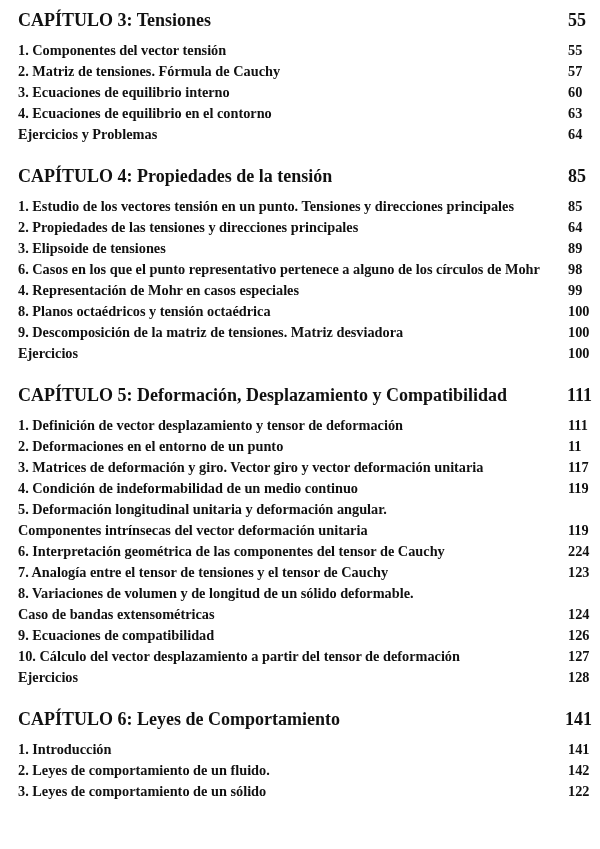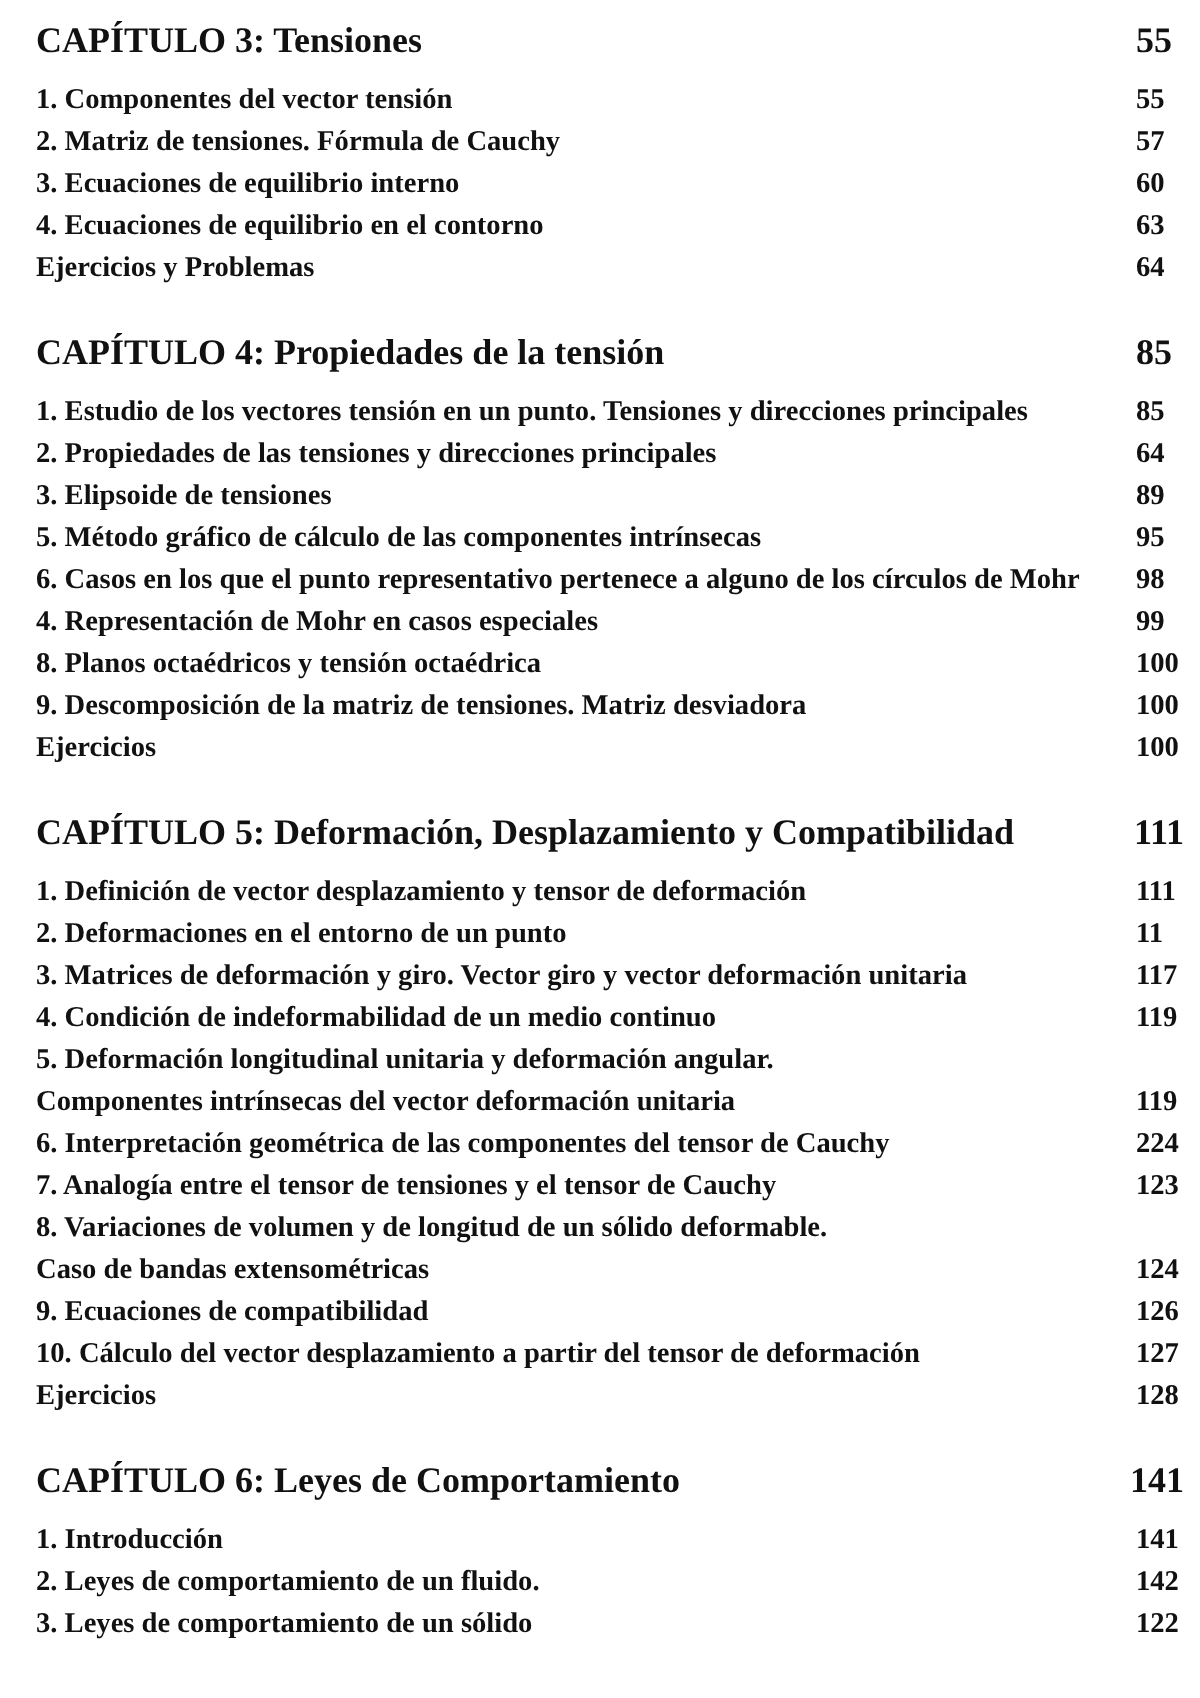--- a/index.html
+++ b/index.html
@@ -102,24 +102,20 @@
     <span class="label">2. Propiedades de las tensiones y direcciones principales</span>
     <span class="page-num">64</span>
   </div>
 
   <div class="row entry">
     <span class="label">3. Elipsoide de tensiones</span>
     <span class="page-num">89</span>
   </div>
 
 
-  <div class="row entry">
-    <span class="label">5. Método gráfico de cálculo de las componentes intrínsecas</span>
-    <span class="page-num">95</span>
-  </div>
 
   <div class="row entry">
     <span class="label">6. Casos en los que el punto representativo pertenece a alguno de los círculos de Mohr</span>
     <span class="page-num">98</span>
   </div>
 
   <div class="row entry">
     <span class="label">4. Representación de Mohr en casos especiales</span>
     <span class="page-num">99</span>
   </div>

